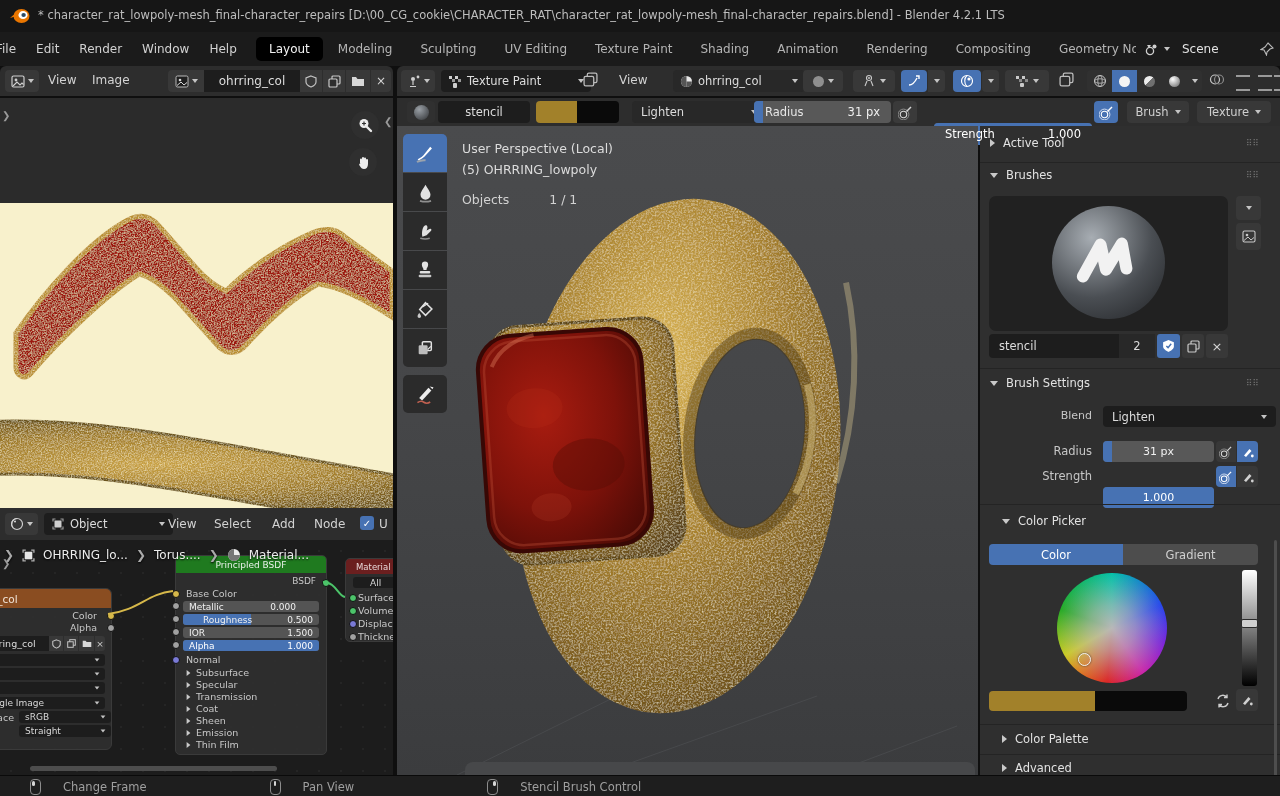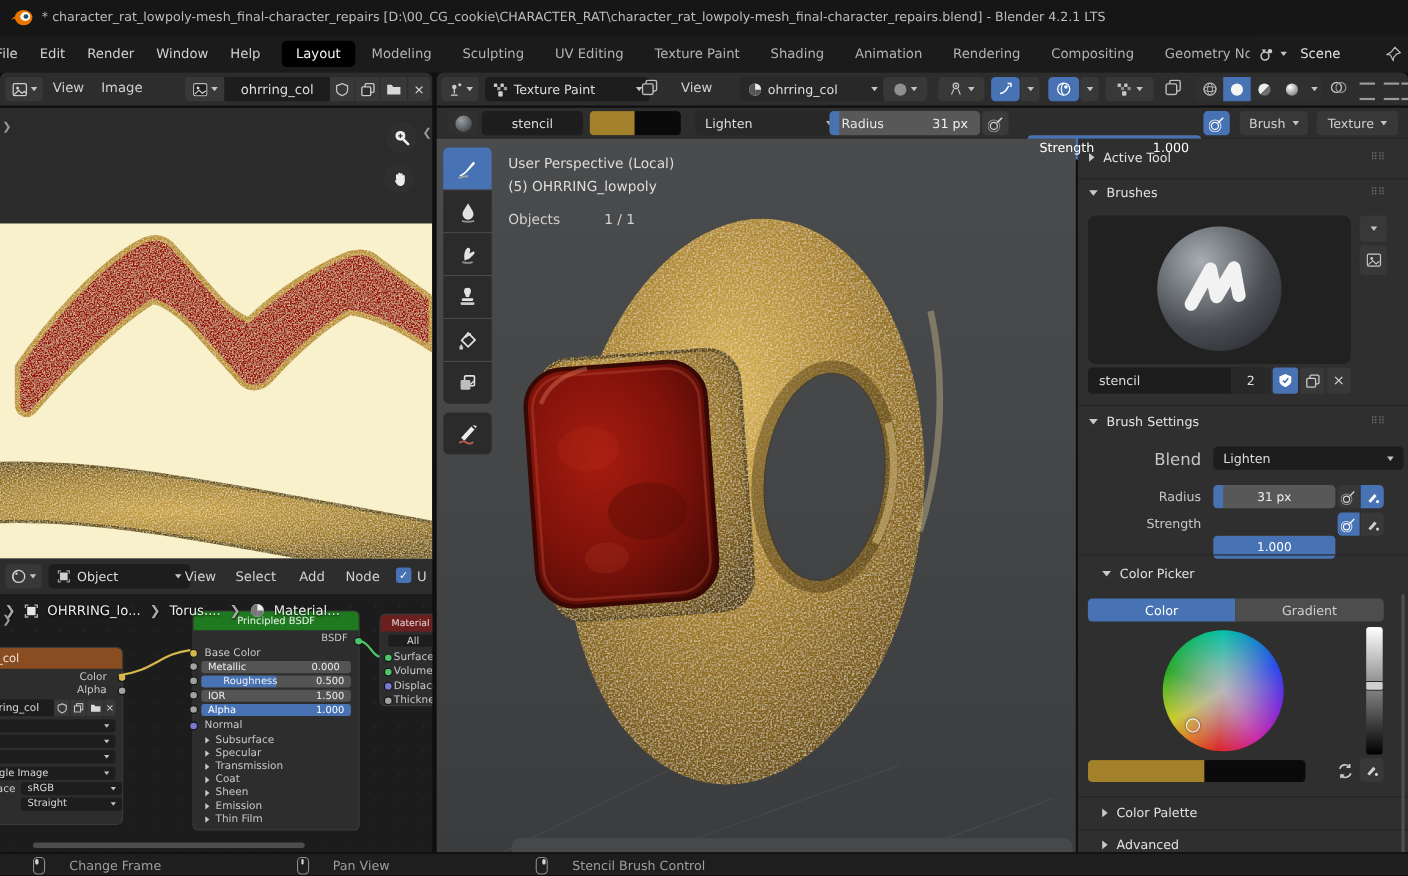--- a/index.html
+++ b/index.html
@@ -508,21 +508,21 @@
     </div>
     <div class="btn r" style="left:226px;top:208px;width:22px;height:24px;border-radius:3px;color:#d6d6d6;font-size:13px;">×</div>
 
     <div class="sep" style="top:242px;"></div>
     <div class="sect" style="left:10px;top:250px;">
       <span class="tri-d"></span>
       <span>Brush Settings</span>
     </div>
     <span class="r dots" style="left:266px;top:252px;">⠿⠿</span>
 
-    <div class="r" style="left:0;top:283px;width:112px;text-align:right;color:#c6c6c6;font-size:15px;">Blend</div>
+    <div class="r" style="left:0;top:283px;width:112px;text-align:right;color:#c6c6c6;font-size:11px;">Blend</div>
     <div class="fld r row" style="left:123px;top:280px;width:155px;height:21px;padding:0 9px;font-size:11.5px;">
       <span>Lighten</span>
       <span class="chv" style="margin-left:auto;"></span>
     </div>
 
     <div class="r" style="left:0;top:318px;width:112px;text-align:right;color:#c6c6c6;font-size:11.5px;">Radius</div>
     <div class="slider r" style="left:123px;top:315px;width:111px;height:21px;font-size:11px;justify-content:center;">
       <div class="fill" style="width:9px;"></div>
       <span>31 px</span>
     </div>
@@ -700,21 +700,21 @@
     </div>
 
     <div class="r" style="left:175px;top:15px;width:150px;height:198px;background:#2f2f2fee;border-radius:5px;border:1px solid #3a3a3a;z-index:2;">
       <div style="height:17px;background:#1f7a1f;border-radius:4px 4px 0 0;display:flex;align-items:center;justify-content:center;color:#eaf2ea;font-size:9px;white-space:nowrap;overflow:hidden;">Principled BSDF</div>
       <div class="nrow" style="right:10px;top:20px;font-size:9px;">BSDF</div>
       <span class="sock" style="right:-4px;top:23px;background:#4cc46a;"></span>
       <div class="nrow" style="left:10px;top:32px;">Base Color</div>
       <span class="sock" style="left:-4px;top:34px;background:#d6b84a;"></span>
       <div class="nslider" style="left:7px;top:45px;width:136px;height:11px;">
         <span style="margin-left:6px;">Metallic</span>
-        <span style="margin-left:auto;margin-right:10px;">0.000</span>
+        <span style="margin-left:auto;margin-right:23px;">0.000</span>
       </div>
       <span class="sock" style="left:-4px;top:46px;background:#a1a1a1;"></span>
       <div class="nslider" style="left:7px;top:58px;width:136px;height:11px;">
         <div class="fill" style="width:50%;"></div>
         <span style="margin-left:20px;">Roughness</span>
         <span style="margin-left:auto;margin-right:6px;">0.500</span>
       </div>
       <span class="sock" style="left:-4px;top:59px;background:#a1a1a1;"></span>
       <div class="nslider" style="left:7px;top:71px;width:136px;height:11px;">
         <span style="margin-left:6px;">IOR</span>

